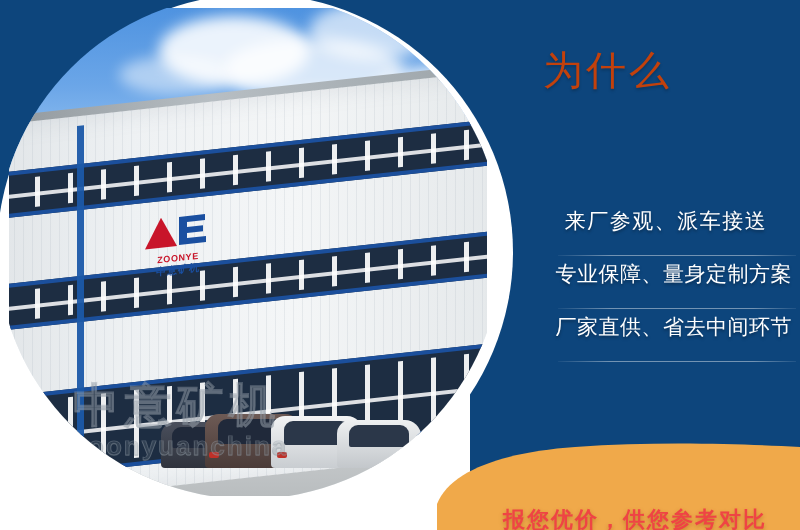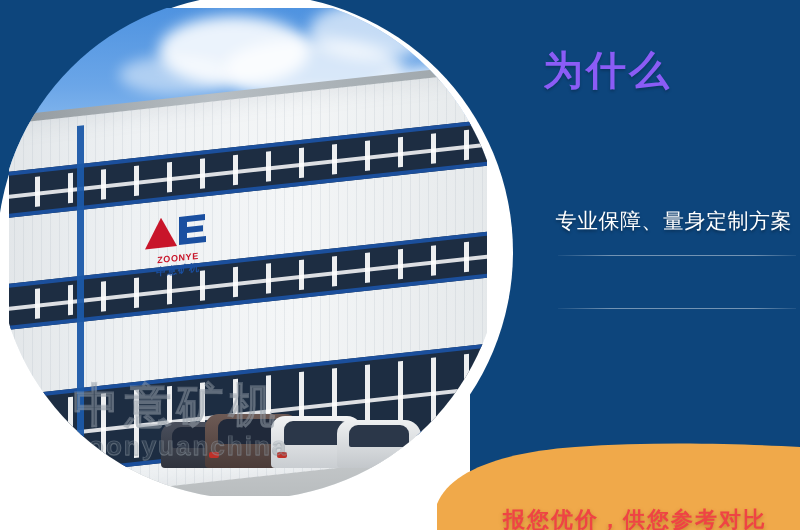--- a/index.html
+++ b/index.html
@@ -242,23 +242,23 @@
     line-height: 32px;
     color: rgba(255,255,255,0.0);
     -webkit-text-stroke: 1px rgba(150,160,170,0.40);
   }
 
   
   .headline {
     position: absolute;
     left: 543px;
     top: 40px;
-    color: #8b5cf6;
+    color: #c2410c;
     font-size: 40px;
-    font-weight: bold;
+    font-weight: normal;
     letter-spacing: 3px;
     line-height: 60px;
     text-shadow: 0 2px 3px rgba(0,0,0,0.22);
   }
   .headline .l2 { display: block; }
 
   .features {
     position: absolute;
     left: 540px;
     top: 203px;
@@ -383,24 +383,29 @@
       </div>
     </div>
   </div>
 
   <div class="headline">
     <span class="l1">为什么</span>
   </div>
 
   <div class="features">
     <div class="feature">
+      <div class="feature-label">来厂参观、派车接送</div>
+      <div class="feature-divider"></div>
+    </div>
+    <div class="feature">
       <div class="feature-label wide">专业保障、量身定制方案</div>
       <div class="feature-divider"></div>
     </div>
     <div class="feature">
+      <div class="feature-label wide">厂家直供、省去中间环节</div>
       <div class="feature-divider"></div>
     </div>
   </div>
 
   <svg class="ribbon" viewBox="0 0 800 530" preserveAspectRatio="none">
     <path d="M800,452 C700,452 600,466 520,486 C480,496 450,500 436,503 C452,474 500,458 560,452 C640,444 730,446 800,446 Z" fill="none"></path>
     <path d="M437,504 C450,470 505,452 575,447 C660,441 740,444 800,447 L800,530 L437,530 Z" fill="#f0a94a"></path>
   </svg>
 
   <div class="ribbon-label">报您优价，供您参考对比</div>

